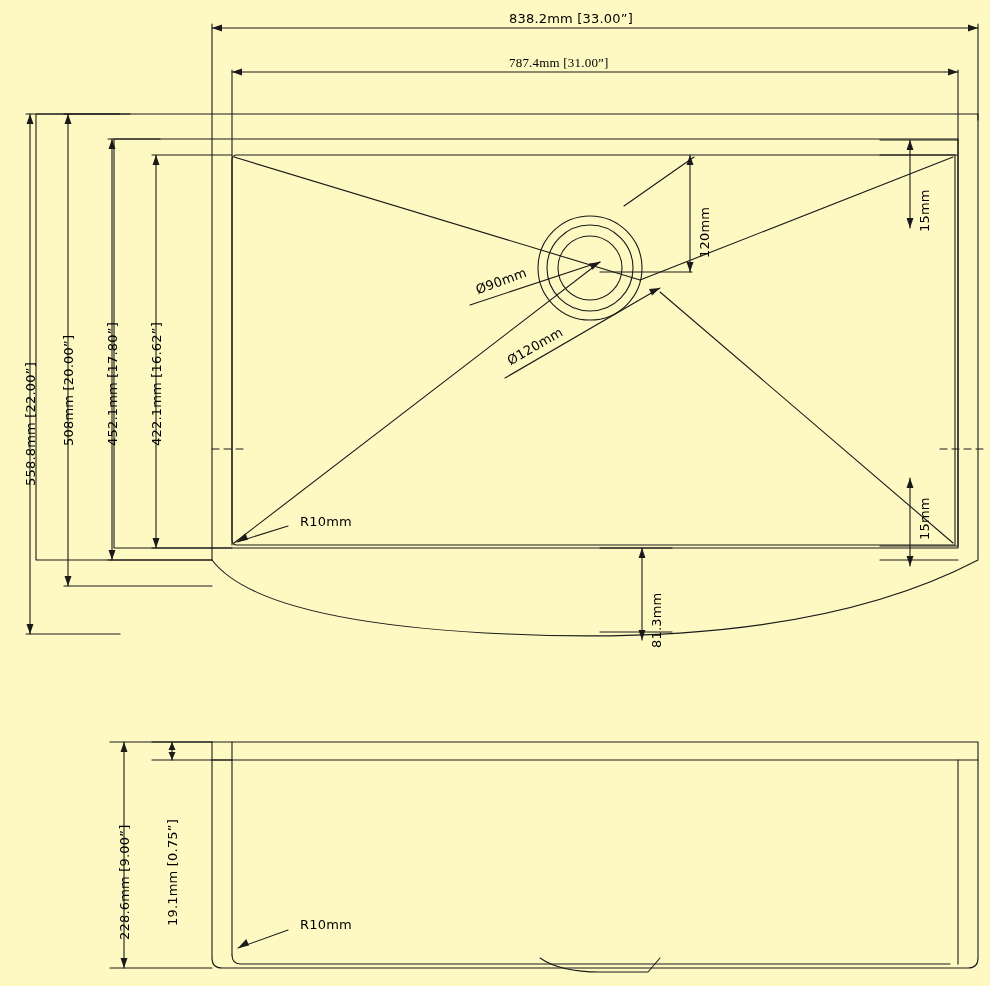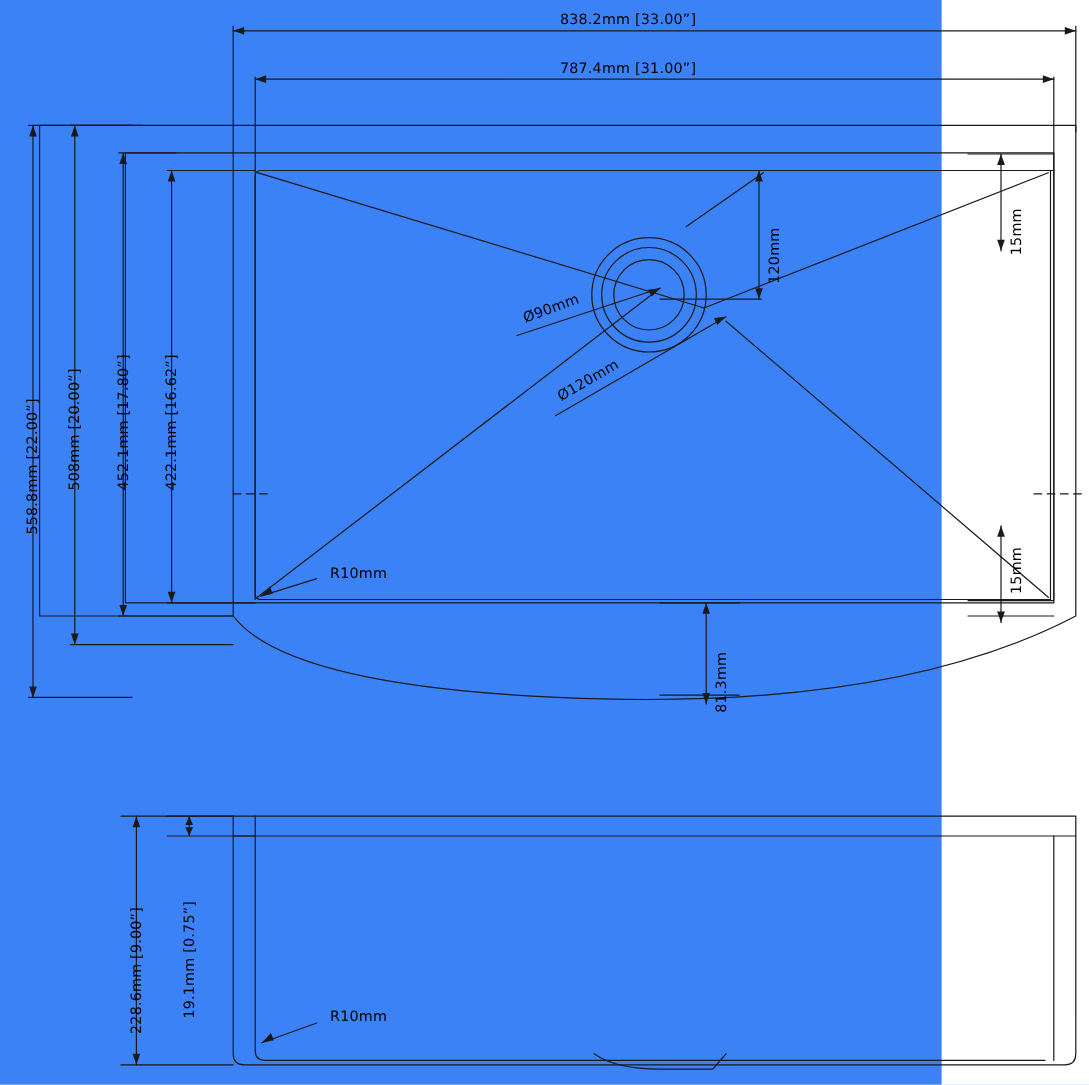--- a/index.html
+++ b/index.html
@@ -9,23 +9,23 @@
   }
   body {
     width: 990px;
     height: 986px;
     font-family: "DejaVu Sans", sans-serif;
     color: #000000;
     overflow: hidden;
   }
   #sheet {
     position: relative;
-    width: 856px;
+    width: 990px;
     height: 986px;
-    background: #3b82f6;
+    background: #fef9c3;
   }
   #sheet svg {
     position: absolute;
     left: 0;
     top: 0;
   }
   .lbl {
     position: absolute;
     font-family: "DejaVu Sans", sans-serif;
     font-size: 13px;
@@ -158,21 +158,21 @@
       <path d="M172 760 l-3.5 -8 l7 0 z" fill="#1a1a1a" stroke="none"></path>
       <line x1="152" y1="742" x2="212" y2="742"></line>
 
       <line x1="288" y1="930" x2="238" y2="948"></line>
       <path d="M238 948 l11 -2.4 l-2.7 -6.5 z" fill="#1a1a1a" stroke="none"></path>
 
     </g>
   </svg>
 
   <div class="lbl" style="left:509px; top:12px;">838.2mm [33.00”]</div>
-  <div class="lbl" style="left:509px; top:56px;">787.4mm [31.00”]</div>
+  <div class="lbl" style="left:509px; top:56px;font-family:Liberation Serif, serif;">787.4mm [31.00”]</div>
   <div class="lbl" style="left:300px; top:515px;">R10mm</div>
   <div class="lbl" style="left:300px; top:918px;">R10mm</div>
 
   <div class="lbl vlbl" style="left:24px; top:486px; transform: rotate(-90deg);">558.8mm [22.00”]</div>
   <div class="lbl vlbl" style="left:62px; top:446px; transform: rotate(-90deg);">508mm [20.00”]</div>
   <div class="lbl vlbl" style="left:106px; top:446px; transform: rotate(-90deg);">452.1mm [17.80”]</div>
   <div class="lbl vlbl" style="left:150px; top:446px; transform: rotate(-90deg);">422.1mm [16.62”]</div>
 
   <div class="lbl vlbl" style="left:698px; top:258px; transform: rotate(-90deg);">120mm</div>
   <div class="lbl vlbl" style="left:918px; top:232px; transform: rotate(-90deg);">15mm</div>

